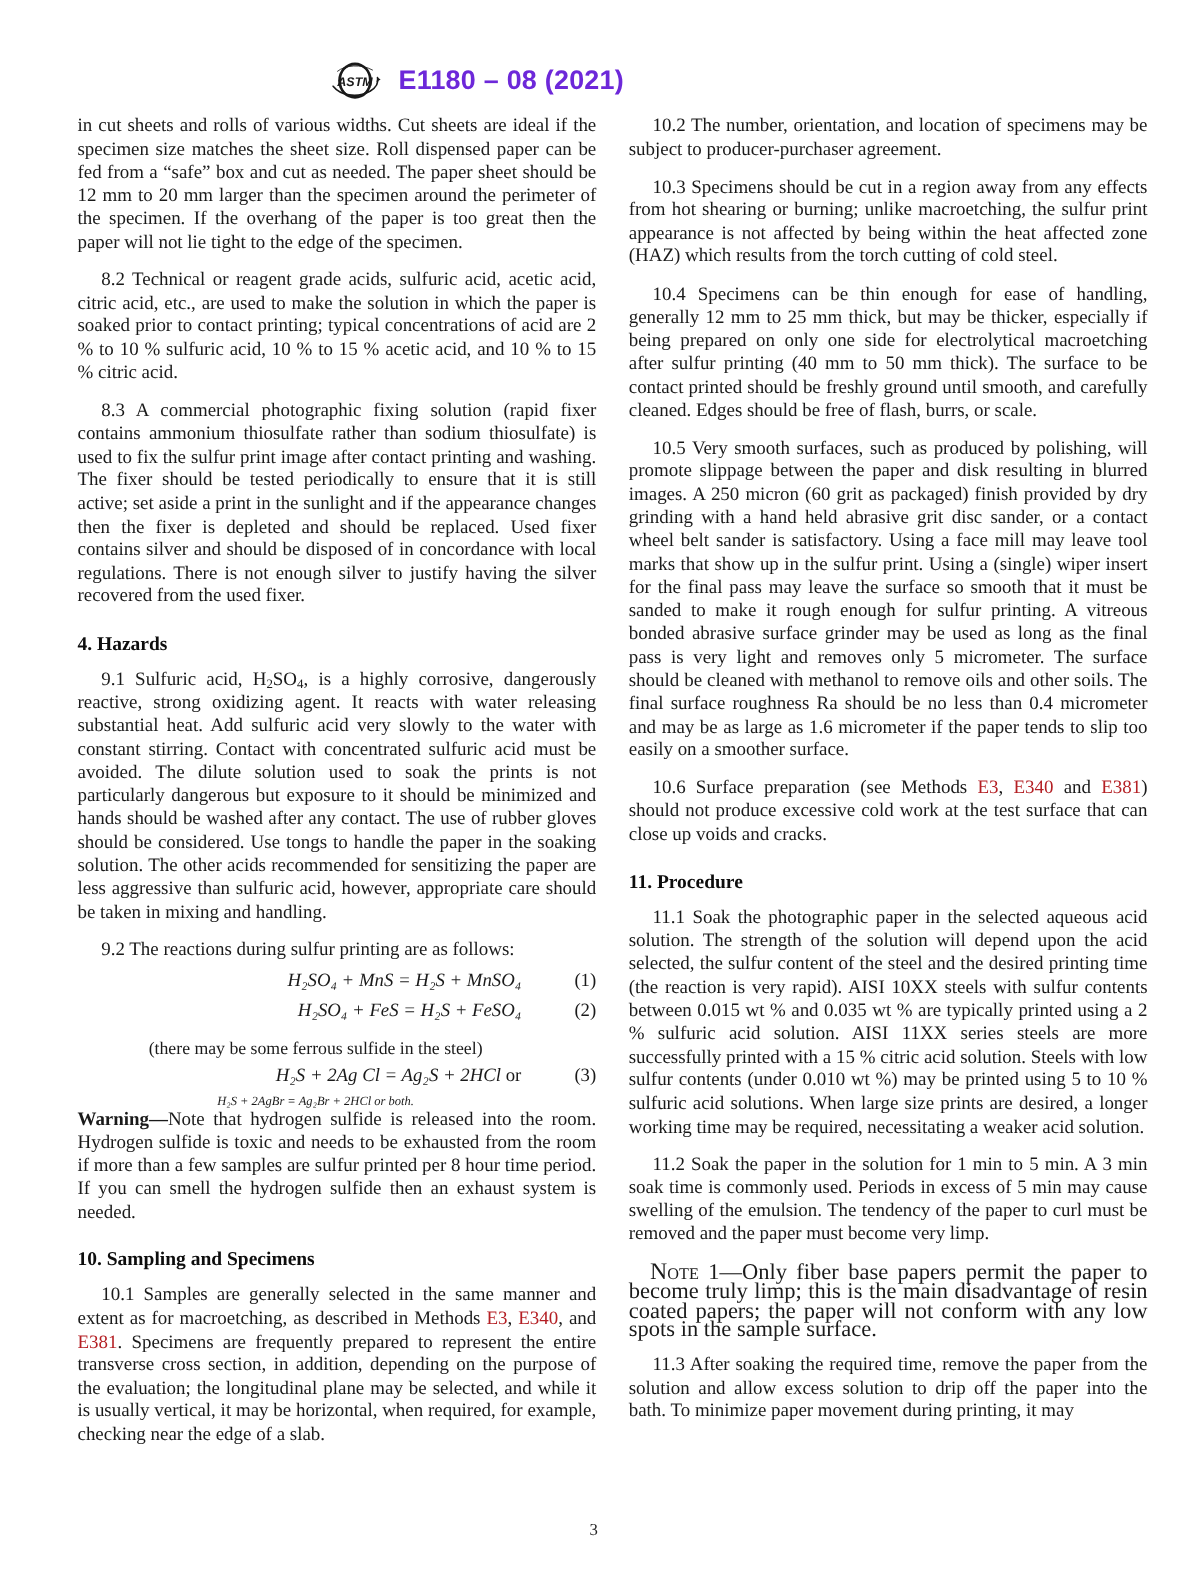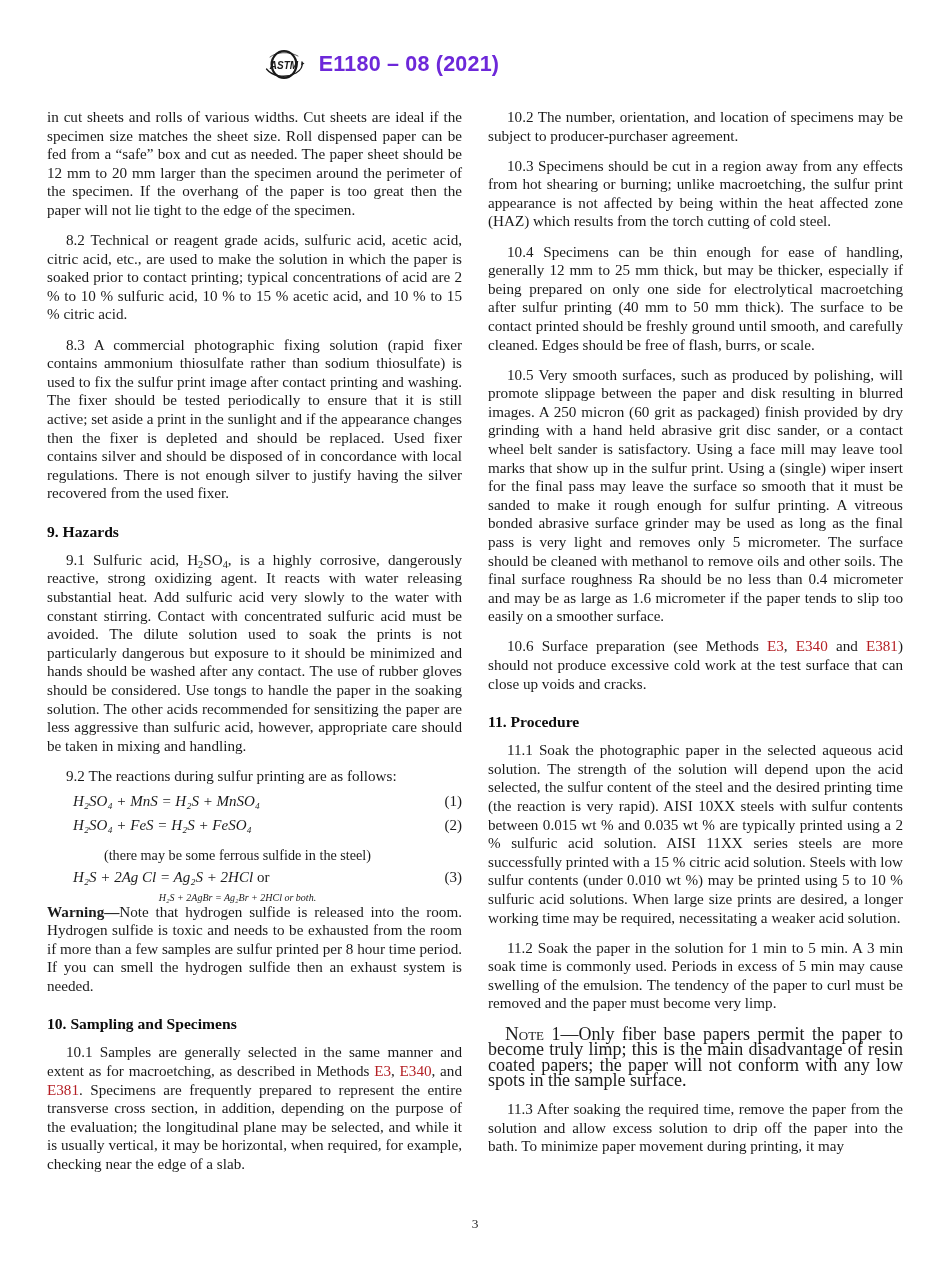--- a/index.html
+++ b/index.html
@@ -39,27 +39,26 @@
     font-weight: bold;
     letter-spacing: 0.2px;
     color: #6d28d9;
     white-space: nowrap;
   }
 
   
   .columns {
     position: absolute;
     top: 92px;
-    left: 47px;
+    left: 62px;
     width: 856px;
     height: 1110px;
     display: flex;
     flex-direction: row;
     justify-content: space-between;
-    margin-top: 16px;
   }
   .col {
     width: 415px;
     position: relative;
   }
 
   
   p.body-par {
     margin: 0 0 0 0;
     font-size: 15.15px;
@@ -107,21 +106,21 @@
   }
   .eq-row {
     display: flex;
     align-items: baseline;
     justify-content: flex-start;
     width: 100%;
     height: 21px;
   }
   .eq-body {
     flex: 1 1 auto;
-    text-align: left;
+    text-align: right;
     font-style: italic;
     font-size: 15px;
     white-space: nowrap;
     padding-right: 26px;
     padding-left: 26px;
   }
   .eq-body .rom {
     font-style: normal;
   }
   .eq-num {
@@ -193,21 +192,21 @@
 <div class="columns">
 
   <div class="col">
 
     <p class="body-par">in cut sheets and rolls of various widths. Cut sheets are ideal if the specimen size matches the sheet size. Roll dispensed paper can be fed from a “safe” box and cut as needed. The paper sheet should be 12 mm to 20 mm larger than the specimen around the perimeter of the specimen. If the overhang of the paper is too great then the paper will not lie tight to the edge of the specimen.</p>
 
     <p class="body-par indent gap">8.2  Technical or reagent grade acids, sulfuric acid, acetic acid, citric acid, etc., are used to make the solution in which the paper is soaked prior to contact printing; typical concentrations of acid are 2 % to 10 % sulfuric acid, 10 % to 15 % acetic acid, and 10 % to 15 % citric acid.</p>
 
     <p class="body-par indent gap">8.3  A commercial photographic fixing solution (rapid fixer contains ammonium thiosulfate rather than sodium thiosulfate) is used to fix the sulfur print image after contact printing and washing. The fixer should be tested periodically to ensure that it is still active; set aside a print in the sunlight and if the appearance changes then the fixer is depleted and should be replaced. Used fixer contains silver and should be disposed of in concordance with local regulations. There is not enough silver to justify having the silver recovered from the used fixer.</p>
 
-    <h3 class="sec-head gap">9.  Hazards</h3>
+    <h3 class="sec-head gap">4.  Hazards</h3>
 
     <p class="body-par indent"><span>9.1  Sulfuric acid, H</span><sub>2</sub><span>SO</span><sub>4</sub><span>, is a highly corrosive, dangerously reactive, strong oxidizing agent. It reacts with water releasing substantial heat. Add sulfuric acid very slowly to the water with constant stirring. Contact with concentrated sulfuric acid must be avoided. The dilute solution used to soak the prints is not particularly dangerous but exposure to it should be minimized and hands should be washed after any contact. The use of rubber gloves should be considered. Use tongs to handle the paper in the soaking solution. The other acids recommended for sensitizing the paper are less aggressive than sulfuric acid, however, appropriate care should be taken in mixing and handling.</span></p>
 
     <p class="body-par indent gap">9.2  The reactions during sulfur printing are as follows:</p>
 
     <div class="eq-block">
       <div class="eq-row">
         <span class="eq-body">H₂SO₄ + MnS = H₂S + MnSO₄</span>
         <span class="eq-num">(1)</span>
       </div>

